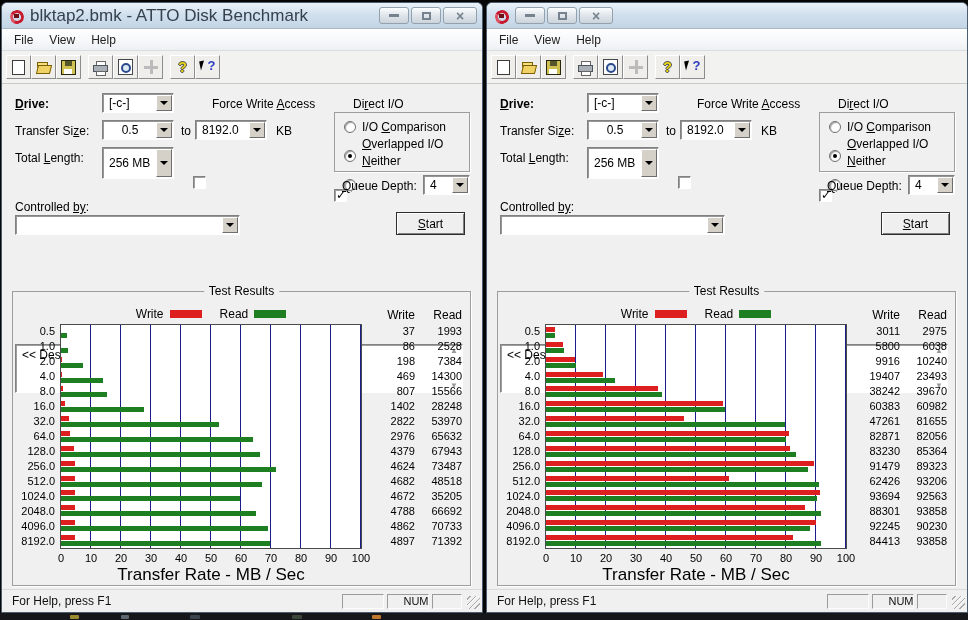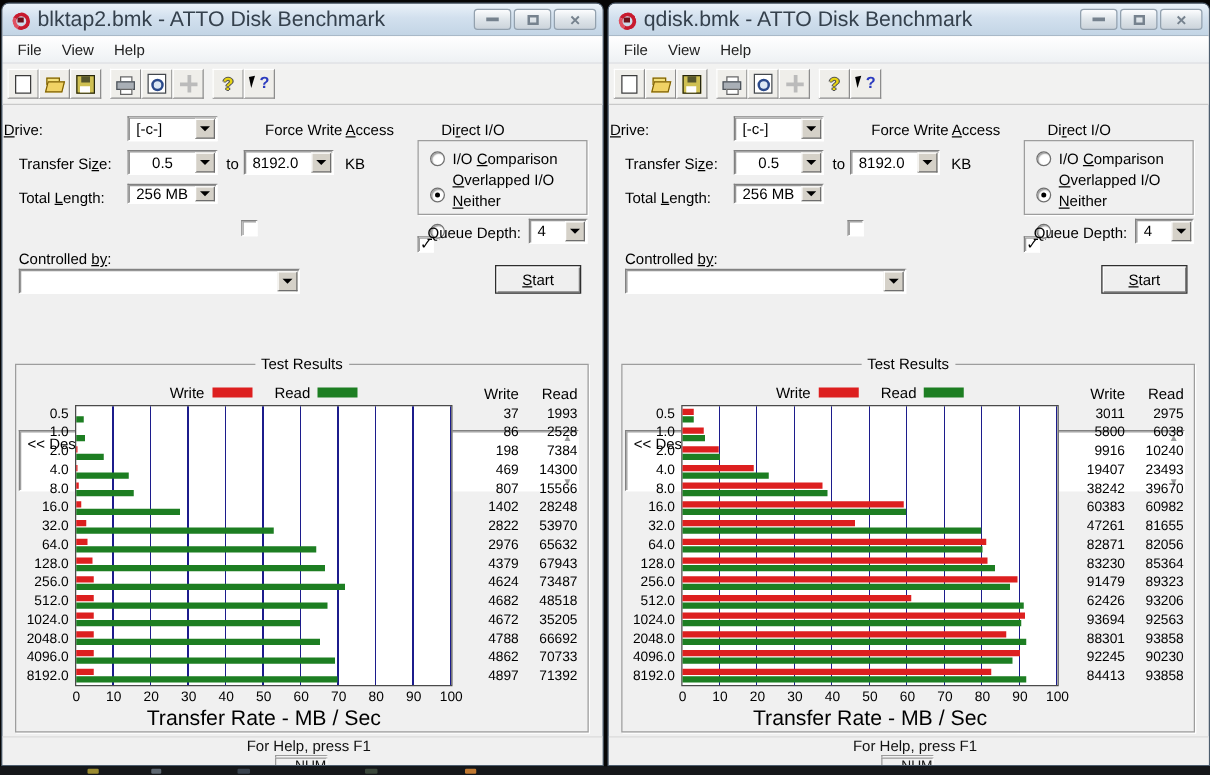--- a/index.html
+++ b/index.html
@@ -78,31 +78,31 @@
          box-shadow:inset 1px 1px 1px rgba(64,64,64,.5);box-sizing:border-box;position:relative;}
   .radio.selected::after{content:"";position:absolute;left:3px;top:3px;width:4px;height:4px;border-radius:50%;background:#000;}
   .groupbox{border:1px solid #9d9d9d;box-shadow:1px 1px 0 #ffffff;box-sizing:border-box;position:absolute;}
   .btn-start{background:#efefef;border:1px solid #2e2e2e;box-shadow:inset 1px 1px 0 #ffffff,inset -1px -1px 0 #7f7f7f;
              font-size:12px;display:flex;align-items:center;justify-content:center;box-sizing:border-box;}
   .descbox{background:#fff;border:1px solid;border-color:#818181 #fff #fff #818181;
            box-shadow:inset 1px 1px 0 rgba(64,64,64,.5);box-sizing:border-box;position:relative;padding:3px 16px 0 6px;font-size:12px;}
   .desc-arrows{position:absolute;right:2px;top:2px;bottom:2px;width:12px;display:flex;flex-direction:column;justify-content:space-between;align-items:center;color:#9a9a9a;font-size:8px;line-height:8px;}
 
   
-  .c-drive-label{left:1px;top:94px;}   .c-drive-combo{left:100px;top:90px;width:72px;height:20px;}
+  .c-drive-label{left:13px;top:94px;font-weight:bold;}   .c-drive-combo{left:100px;top:90px;width:72px;height:20px;}
   .c-fwa-check{left:191px;top:92px;}    .c-fwa-label{left:210px;top:94px;}
   .c-dio-check{left:332px;top:92px;}    .c-dio-label{left:351px;top:94px;}
   .c-radiobox{left:332px;top:109px;width:136px;height:60px;}
   .r-pos1{left:9px;top:8px;} .r-lbl1{left:27px;top:7px;}
   .r-pos2{left:9px;top:25px;} .r-lbl2{left:27px;top:24px;}
   .r-pos3{left:9px;top:42px;} .r-lbl3{left:27px;top:41px;}
   .c-ts-label{left:13px;top:121px;}     .c-ts-combo1{left:100px;top:117px;width:72px;height:20px;}
   .c-to-label{left:179px;top:121px;}    .c-ts-combo2{left:193px;top:117px;width:72px;height:20px;}
   .c-kb-label{left:274px;top:121px;}
-  .c-tl-label{left:13px;top:148px;}     .c-tl-combo{left:100px;top:144px;width:72px;height:16px;}
+  .c-tl-label{left:13px;top:148px;}     .c-tl-combo{left:100px;top:144px;width:72px;height:32px;}
   .c-qd-label{left:340px;top:176px;}    .c-qd-combo{left:421px;top:172px;width:47px;height:20px;}
   .c-cb-label{left:13px;top:197px;}     .c-cb-combo{left:13px;top:212px;width:225px;height:20px;}
   .c-start{left:394px;top:209px;width:69px;height:23px;}
   .c-desc{left:13px;top:234px;width:448px;height:49px;}
   .c-group{left:10px;top:288px;width:459px;height:295px;padding-left:40px;}
 
   .gb-title{position:absolute;top:-8px;left:50%;transform:translateX(-50%);background:#f0f0f0;padding:0 5px;font-size:12px;white-space:nowrap;}
 
   
   .results-grid{position:absolute;left:3px;top:12px;right:3px;display:grid;
@@ -121,21 +121,21 @@
   .bar.write{top:2px;} .bar.read{top:8px;}
   .vcol{grid-row:2;display:flex;flex-direction:column;height:225px;}
   .vcol.write{grid-column:3;} .vcol.read{grid-column:4;}
   .vcell{flex:1;text-align:right;padding-right:4px;font-size:11px;line-height:15px;}
   .xticks{grid-column:2;grid-row:3;position:relative;font-size:11px;}
   .xticks span{position:absolute;top:3px;transform:translateX(-50%);}
   .xlabel{grid-column:2;grid-row:4;text-align:center;font-size:17px;padding-top:1px;}
 
   
   .statusbar{position:absolute;left:0;right:0;bottom:0;height:22px;background:#f0f0f0;border-top:1px solid #dadada;
-             display:flex;align-items:center;font-size:12px;color:#111;flex-direction:column;}
+             display:flex;align-items:center;font-size:12px;color:#111;}
   .status-help{flex:1;padding-left:10px;}
   .sbox{width:42px;height:15px;border:1px solid;border-color:#9b9b9b #fcfcfc #fcfcfc #9b9b9b;margin-right:3px;
         display:flex;align-items:center;justify-content:center;font-size:11px;box-sizing:border-box;padding-left:16px;}
   .sbox.small{width:30px;}
   .grip{width:13px;height:13px;margin:6px 2px 0 2px;align-self:flex-start;
         background:repeating-linear-gradient(135deg,transparent 0 2px,#a8a8a8 2px 3px,#f6f6f6 3px 4px);}
 </style>
 </head>
 <body>
 
@@ -440,21 +440,20 @@
     <span class="sbox small"></span>
     <span class="grip"></span>
   </div>
 </div>
       <div class="window" style="left: 486px;">
   <div class="titlebar">
     <div class="app-icon">
             <div class="ring"></div>
             <div class="core"></div>
           </div>
-    <div class="title-text">qdisk.bmk - ATTO Disk Benchmark</div>
     <div class="winbtns">
       <div class="wbtn">
               <div class="glyph-min"></div>
             </div>
       <div class="wbtn">
               <div class="glyph-max"></div>
             </div>
       <div class="wbtn close">
               <div class="glyph-x">×</div>
             </div>

